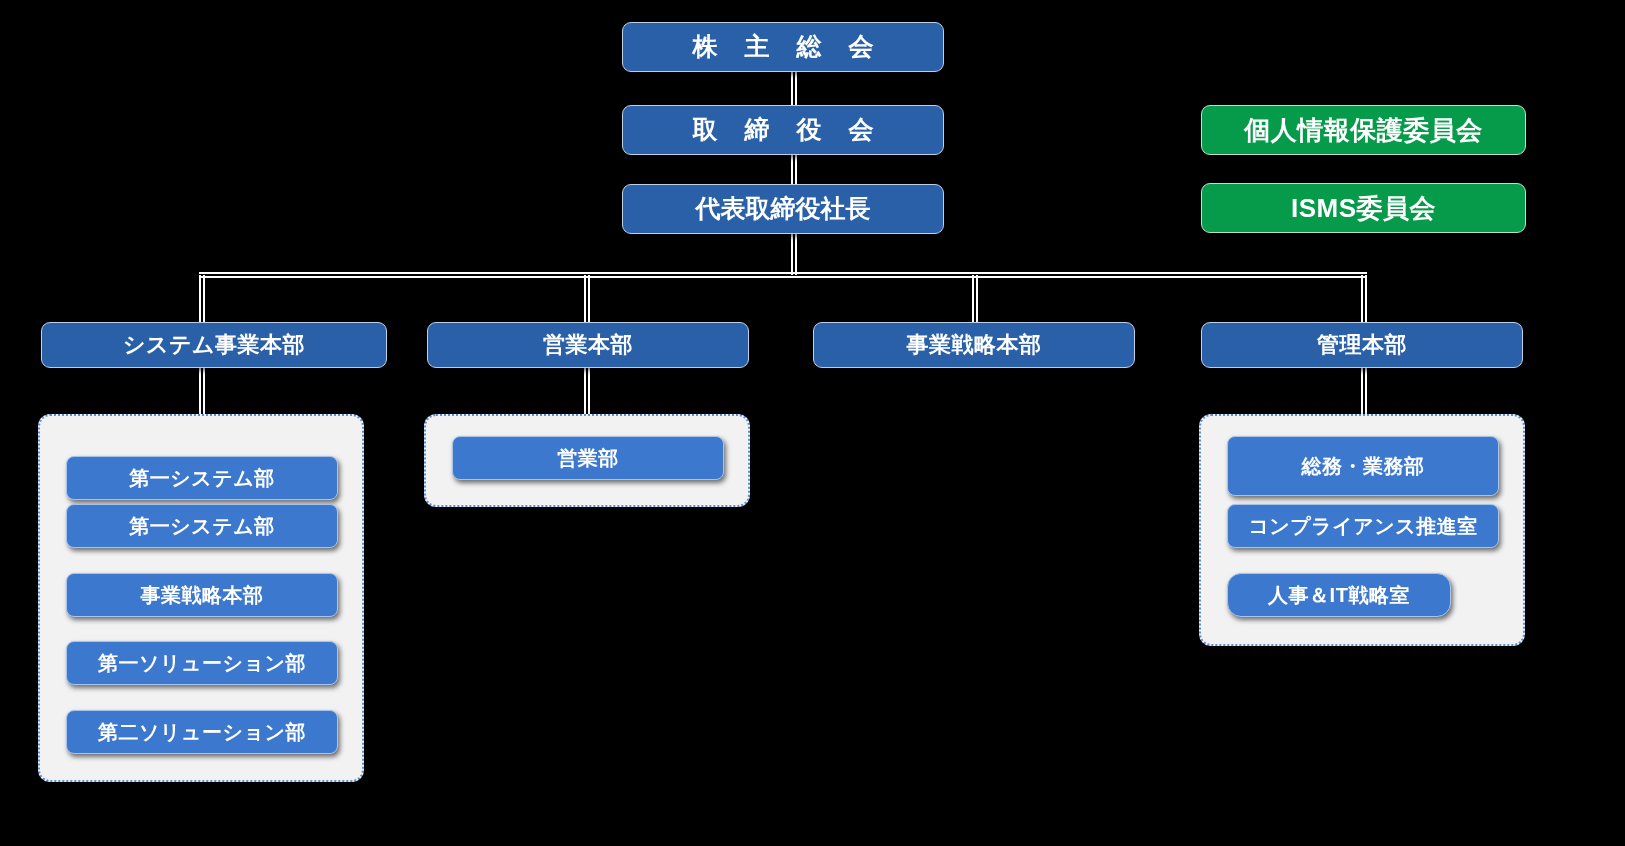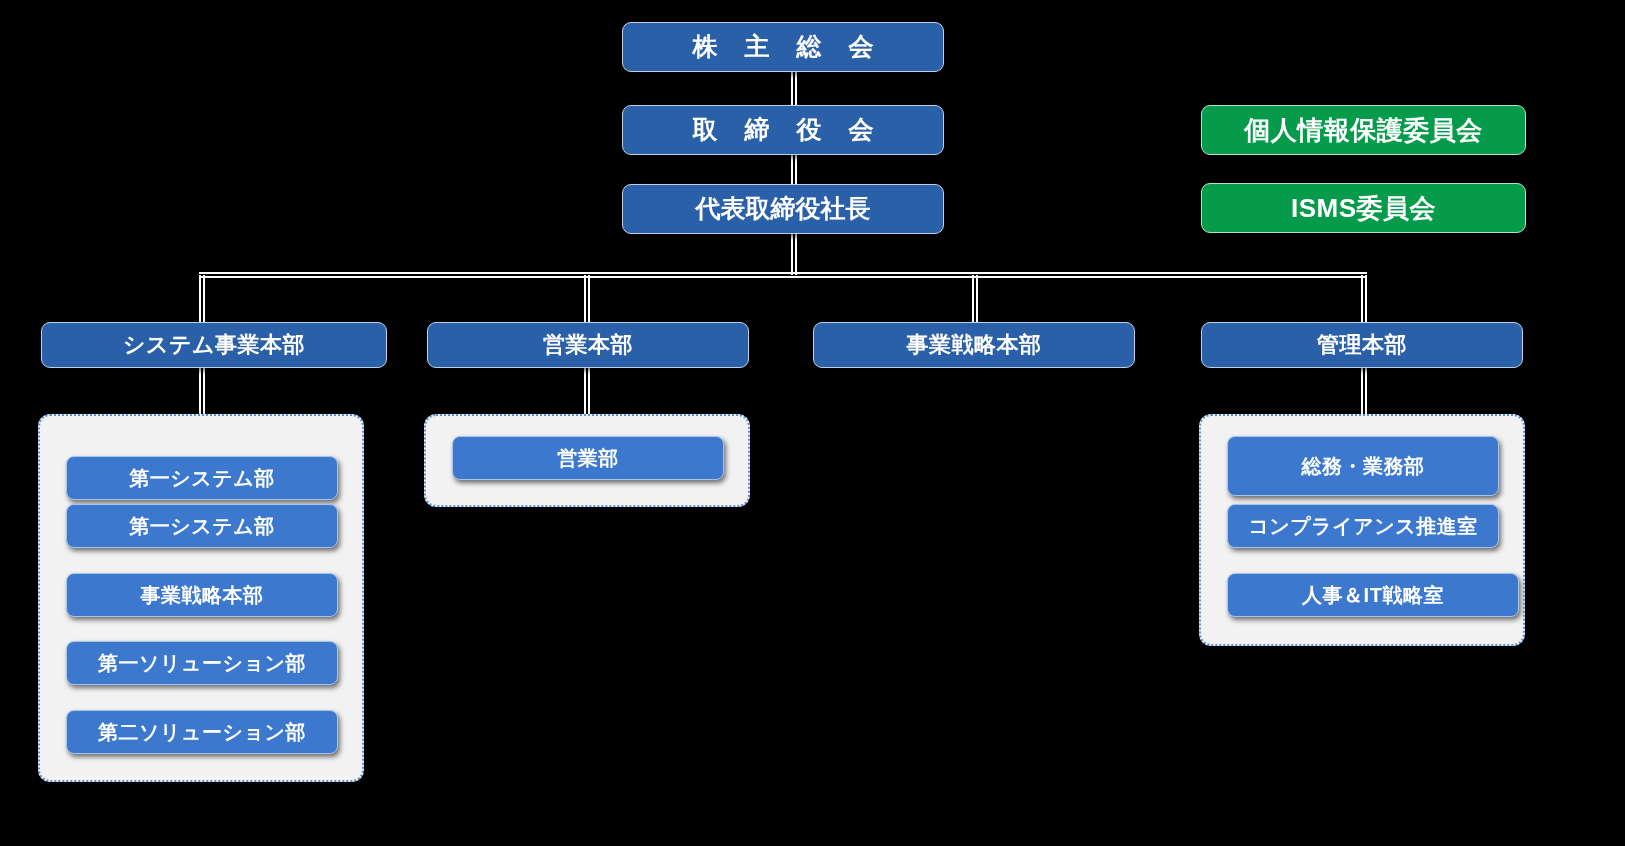--- a/index.html
+++ b/index.html
@@ -138,15 +138,15 @@
   <div class="node dept" style="left:66px; top:710px; width:272px; height:44px;">第二ソリューション部</div>
 
   <div class="panel" style="left:424px; top:414px; width:326px; height:93px;"></div>
 
   <div class="node dept" style="left:452px; top:436px; width:272px; height:44px;">営業部</div>
 
   <div class="panel" style="left:1199px; top:414px; width:326px; height:232px;"></div>
 
   <div class="node dept" style="left:1227px; top:436px; width:272px; height:60px;">総務・業務部</div>
   <div class="node dept" style="left:1227px; top:504px; width:272px; height:44px;">コンプライアンス推進室</div>
-  <div class="node dept" style="left:1227px; top:573px; width:292px; height:44px;">人事＆IT戦略室</div>
+  <div class="node dept" style="left:1227px; top:573px; width:224px; height:44px;border-radius:14px;">人事＆IT戦略室</div>
 
 </div>
 
 </body></html>

